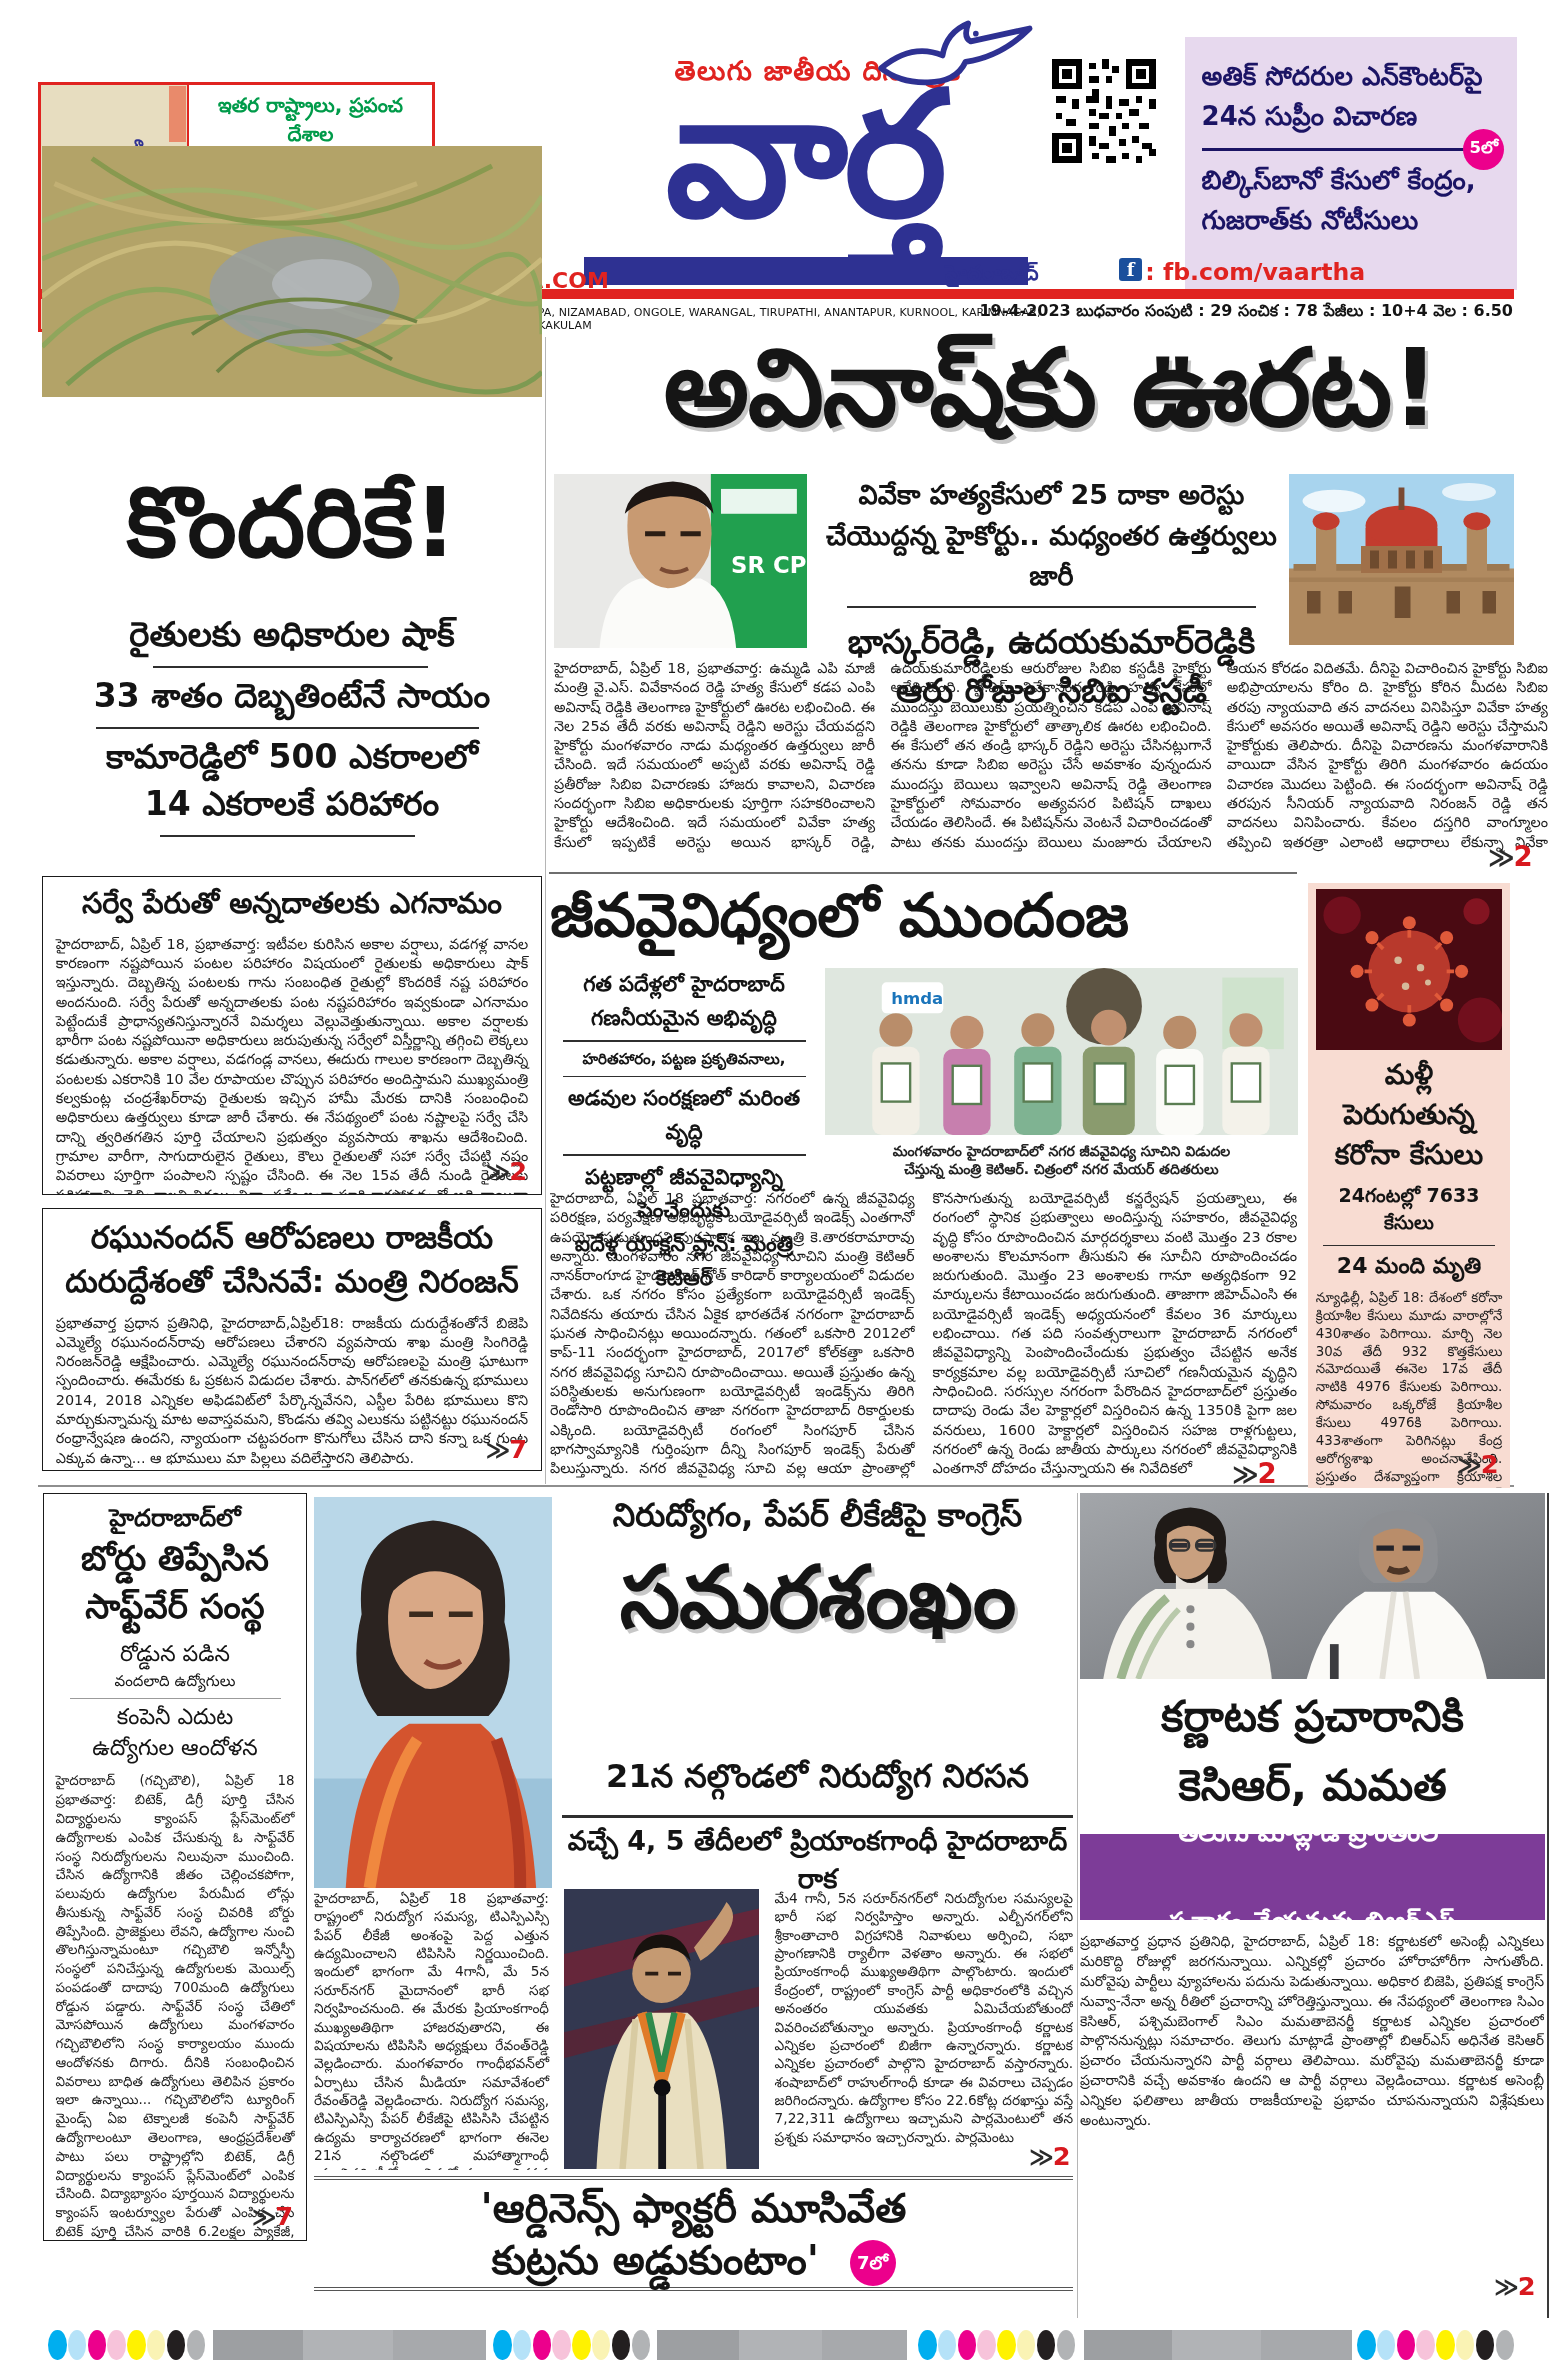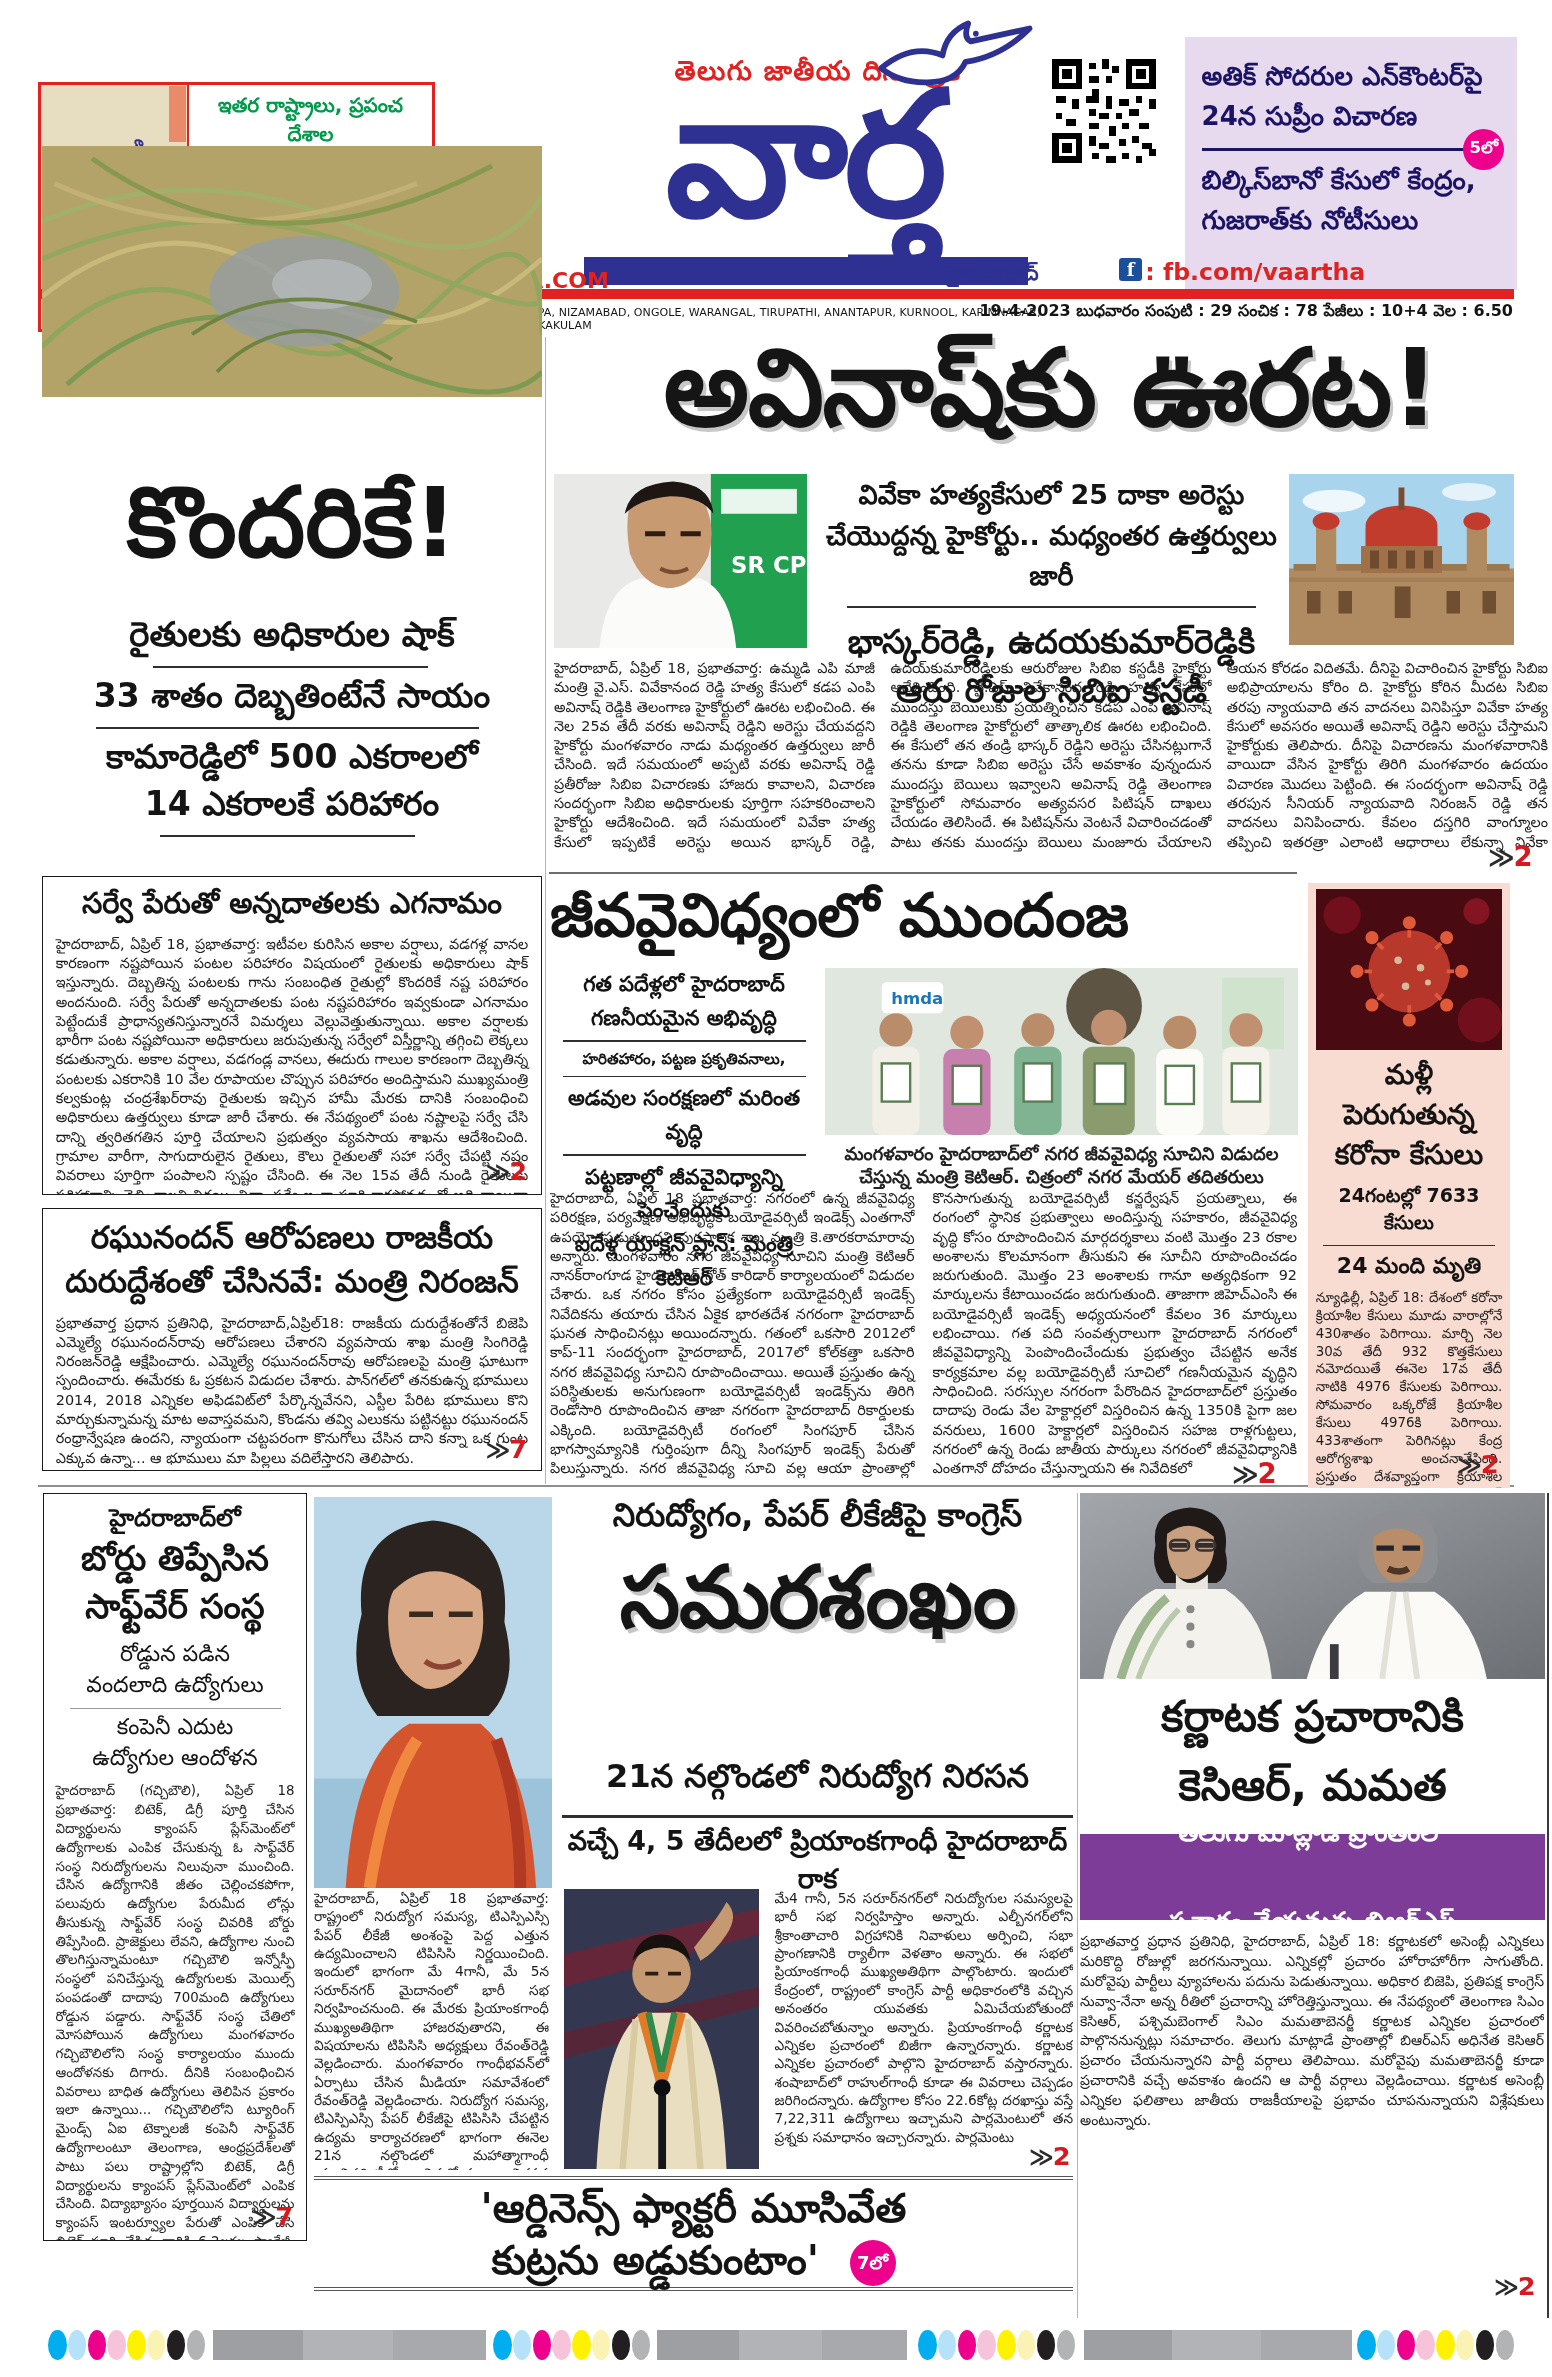--- a/index.html
+++ b/index.html
@@ -309,21 +309,21 @@
       <g fill="#fff" stroke="#5a7d52" stroke-width="1">
         <rect x="24" y="40" width="12" height="16"></rect>
           <rect x="54" y="41" width="12" height="16"></rect>
           <rect x="84" y="40" width="12" height="16"></rect>
         <rect x="114" y="40" width="13" height="17"></rect>
           <rect x="144" y="41" width="12" height="16"></rect>
           <rect x="172" y="40" width="12" height="16"></rect>
       </g>
     </svg>
   </div>
-  <div class="abs ctr caption b" style="left:825px;top:1142px;width:473px;font-size:18px;text-align:center;">
+  <div class="abs ctr caption b" style="left:825px;top:1142px;width:473px;font-size:14px;text-align:center;">
     <div>మంగళవారం హైదరాబాద్‌లో నగర జీవవైవిధ్య సూచిని విడుదల</div>
     <div>చేస్తున్న మంత్రి కెటిఆర్. చిత్రంలో నగర మేయర్ తదితరులు</div>
   </div>
 
   <div class="abs body-t jst cols2" style="left:550px;top:1189px;width:747px;height:295px;font-size:14.4px;overflow:hidden;">
     <span>హైదరాబాద్, ఏప్రిల్ 18 ప్రభాతవార్త: నగరంలో ఉన్న జీవవైవిధ్య పరిరక్షణ, పర్యవేక్షణ అభివృద్ధికి బయోడైవర్సిటీ ఇండెక్స్ ఎంతగానో ఉపయోగపడుతుందని పురపాలక శాఖ మంత్రి కె.తారకరామారావు అన్నారు. మంగళవారం నగర జీవవైవిధ్య సూచిని మంత్రి కెటిఆర్ నానక్‌రాంగూడ హైదరాబాద్ గ్రోత్ కారిడార్ కార్యాలయంలో విడుదల చేశారు. ఒక నగరం కోసం ప్రత్యేకంగా బయోడైవర్సిటీ ఇండెక్స్ నివేదికను తయారు చేసిన ఏకైక భారతదేశ నగరంగా హైదరాబాద్ ఘనత సాధించినట్లు అయిందన్నారు. గతంలో ఒకసారి 2012లో కాప్-11 సందర్భంగా హైదరాబాద్, 2017లో కోల్‌కత్తా ఒకసారి నగర జీవవైవిధ్య సూచిని రూపొందించాయి. అయితే ప్రస్తుతం ఉన్న పరిస్థితులకు అనుగుణంగా బయోడైవర్సిటీ ఇండెక్స్‌ను తిరిగి రెండోసారి రూపొందించిన తాజా నగరంగా హైదరాబాద్ రికార్డులకు ఎక్కింది. బయోడైవర్సిటీ రంగంలో సింగపూర్ చేసిన భాగస్వామ్యానికి గుర్తింపుగా దీన్ని సింగపూర్ ఇండెక్స్ పేరుతో పిలుస్తున్నారు. నగర జీవవైవిధ్య సూచి వల్ల ఆయా ప్రాంతాల్లో కొనసాగుతున్న</span>
     <span>బయోడైవర్సిటీ కన్జర్వేషన్ ప్రయత్నాలు, ఈ రంగంలో స్థానిక ప్రభుత్వాలు అందిస్తున్న సహకారం, జీవవైవిధ్య వృద్ధి కోసం రూపొందించిన మార్గదర్శకాలు వంటి మొత్తం 23 రకాల అంశాలను కొలమానంగా తీసుకుని ఈ సూచీని రూపొందించడం జరుగుతుంది. మొత్తం 23 అంశాలకు గానూ అత్యధికంగా 92 మార్కులను కేటాయించడం జరుగుతుంది. తాజాగా జిహెచ్ఎంసి ఈ బయోడైవర్సిటీ ఇండెక్స్ అధ్యయనంలో కేవలం 36 మార్కులు లభించాయి. గత పది సంవత్సరాలుగా హైదరాబాద్ నగరంలో జీవవైవిధ్యాన్ని పెంపొందించేందుకు ప్రభుత్వం చేపట్టిన అనేక కార్యక్రమాల వల్ల బయోడైవర్సిటీ సూచిలో గణనీయమైన వృద్ధిని సాధించింది. సరస్సుల నగరంగా పేరొందిన హైదరాబాద్‌లో ప్రస్తుతం దాదాపు రెండు వేల హెక్టార్లలో విస్తరించిన ఉన్న 1350కి పైగా జల వనరులు, 1600 హెక్టార్లలో విస్తరించిన సహజ రాళ్లగుట్టలు, నగరంలో ఉన్న రెండు జాతీయ పార్కులు నగరంలో జీవవైవిధ్యానికి ఎంతగానో దోహదం చేస్తున్నాయని ఈ నివేదికలో</span>
   </div>
   <div class="abs jump" style="left:1232px;top:1457px;font-size:20.4px;">
     <span class="chev">≫</span><span class="num">2</span>
@@ -374,21 +374,21 @@
     <div class="abs jump" style="right:11.5px;bottom:9px;font-size:19px;">
       <span class="chev">≫</span><span class="num">2</span>
     </div>
   </div>
 
   <div class="abs box" style="left:43px;top:1493px;width:264px;height:748px;padding:10.2px 11.5px;overflow:hidden;">
     <div class="ctr blk b" style="font-size:24px;">హైదరాబాద్‌లో</div>
     <div class="ctr blk" style="font-size:34px;font-weight:900;">బోర్డు తిప్పేసిన</div>
     <div class="ctr blk" style="font-size:34px;font-weight:900;">సాఫ్ట్‌వేర్ సంస్థ</div>
     <div class="ctr blk" style="font-size:22px;margin-top:6.4px;">రోడ్డున పడిన</div>
-    <div class="ctr blk" style="font-size:22px;">వందలాది ఉద్యోగులు</div>
+    <div class="ctr blk" style="font-size:15px;">వందలాది ఉద్యోగులు</div>
     <div class="thinrule" style="margin:5.1px auto;width:211px;height:1.3px;"></div>
     <div class="ctr blk" style="font-size:22px;">కంపెనీ ఎదుట</div>
     <div class="ctr blk" style="font-size:22px;margin-bottom:6.4px;">ఉద్యోగుల ఆందోళన</div>
     <div class="body-t jst" style="font-size:13.4px;line-height:1.4;">హైదరాబాద్ (గచ్చిబౌలి), ఏప్రిల్ 18 ప్రభాతవార్త: బిటెక్, డిగ్రీ పూర్తి చేసిన విద్యార్థులను క్యాంపస్ ప్లేస్‌మెంట్‌లో ఉద్యోగాలకు ఎంపిక చేసుకున్న ఓ సాఫ్ట్‌వేర్ సంస్థ నిరుద్యోగులను నిలువునా ముంచింది. చేసిన ఉద్యోగానికి జీతం చెల్లించకపోగా, పలువురు ఉద్యోగుల పేరుమీద లోన్లు తీసుకున్న సాఫ్ట్‌వేర్ సంస్థ చివరికి బోర్డు తిప్పేసింది. ప్రాజెక్టులు లేవని, ఉద్యోగాల నుంచి తొలగిస్తున్నామంటూ గచ్చిబౌలి ఇన్నోస్ఫీ సంస్థలో పనిచేస్తున్న ఉద్యోగులకు మెయిల్స్ పంపడంతో దాదాపు 700మంది ఉద్యోగులు రోడ్డున పడ్డారు. సాఫ్ట్‌వేర్ సంస్థ చేతిలో మోసపోయిన ఉద్యోగులు మంగళవారం గచ్చిబౌలిలోని సంస్థ కార్యాలయం ముందు ఆందోళనకు దిగారు. దీనికి సంబంధించిన వివరాలు బాధిత ఉద్యోగులు తెలిపిన ప్రకారం ఇలా ఉన్నాయి... గచ్చిబౌలిలోని ట్యూరింగ్ మైండ్స్ ఏఐ టెక్నాలజీ కంపెనీ సాఫ్ట్‌వేర్ ఉద్యోగాలంటూ తెలంగాణ, ఆంధ్రప్రదేశ్‌లతో పాటు పలు రాష్ట్రాల్లోని బిటెక్, డిగ్రీ విద్యార్థులను క్యాంపస్ ప్లేస్‌మెంట్‌లో ఎంపిక చేసింది. విద్యాభ్యాసం పూర్తయిన విద్యార్థులను క్యాంపస్ ఇంటర్వ్యూల పేరుతో ఎంపిక చేసి బిటెక్ పూర్తి చేసిన వారికి 6.2లక్షల ప్యాకేజీ, డిగ్రీ పూర్తి చేసిన వారికి 5.2లక్షల ప్యాకేజీ చొప్పున ఆఫర్ లెటర్లు ఇచ్చింది. మొదట గచ్చిబౌలి కార్యాలయంలో</div>
     <div class="abs jump" style="right:12.8px;bottom:9px;font-size:19px;">
       <span class="chev">≫</span><span class="num">7</span>
     </div>
   </div>
 
   <div class="abs photo" style="left:314px;top:1497px;width:238px;height:391px;">

